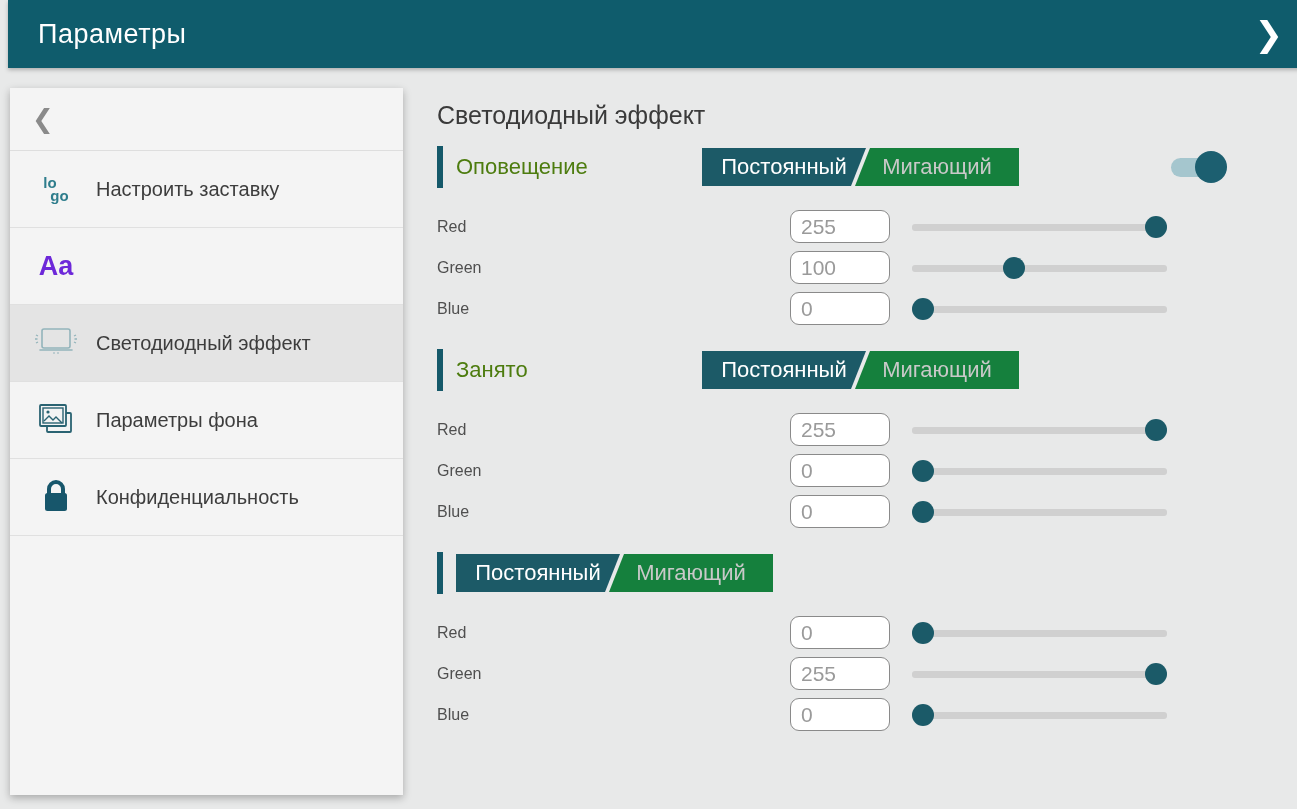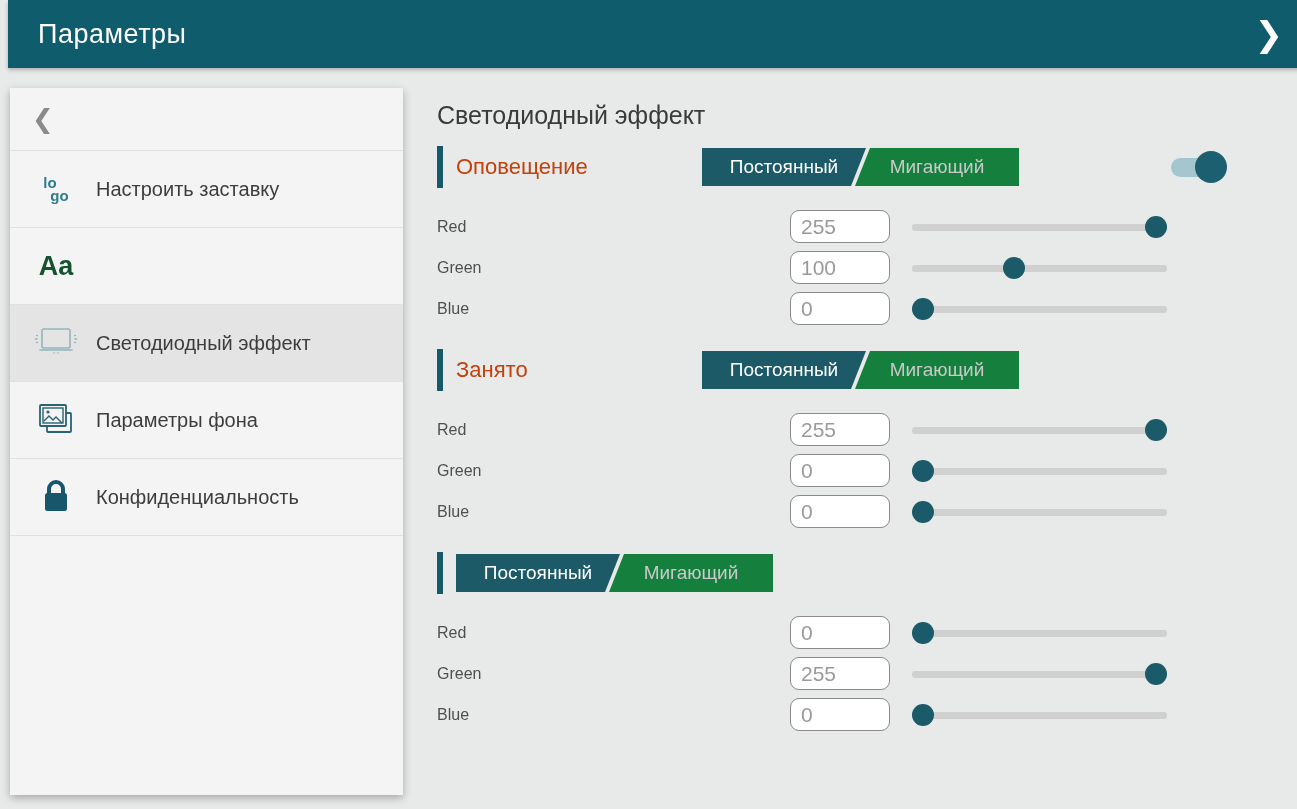--- a/index.html
+++ b/index.html
@@ -32,35 +32,35 @@
   .sb-back-ic{color:#8a8a8a;font-size:26px;font-weight:bold;}
   .sb-item{
     display:flex;align-items:center;min-height:64px;
     padding:6px 14px 6px 22px;border-bottom:1px solid #e0e0e0;cursor:pointer;
   }
   .sb-item.selected{background:#e4e4e4;}
   .sb-ic{width:48px;min-width:48px;margin-right:16px;display:flex;align-items:flex-start;justify-content:center;}
   .sb-label{font-size:20px;color:#3d3d3d;line-height:1.3;}
   .logo-ic{display:inline-block;color:#2e7d8c;font-size:15px;line-height:.9;font-weight:bold;text-align:left;}
   .logo-ic .l2{display:block;margin-left:7px;}
-  .aa-ic{font-size:27px;font-weight:bold;color:#14532d;}
+  .aa-ic{font-size:27px;font-weight:bold;color:#6d28d9;}
   
   .main{
     position:absolute;left:437px;top:68px;right:0;bottom:0;
     padding:33px 70px 0 0;
   }
   .main-title{font-size:25px;color:#3a3a3a;margin:0 0 16px 0;font-weight:normal;}
   .section{margin-bottom:24px;}
   .sec-head{display:flex;align-items:center;height:42px;margin-bottom:22px;}
   .sec-bar{width:6px;height:42px;background:#15596a;margin-right:13px;}
-  .sec-name{font-size:22px;color:#c2410c;width:246px;}
+  .sec-name{font-size:22px;color:#4d7c0f;width:246px;}
   .segmented{display:flex;width:317px;height:38px;}
   .seg{
     flex:1;display:flex;align-items:center;justify-content:center;
-    font-size:19px;cursor:pointer;
+    font-size:22px;cursor:pointer;
   }
   .seg-active{
     background:#1c5a67;color:#fff;
     clip-path:polygon(0 0,100% 0,calc(100% - 15px) 100%,0 100%);
     margin-right:-11px;
   }
   .seg-inactive{
     background:#15803d;color:#c9c9c9;
     clip-path:polygon(15px 0,100% 0,100% 100%,0 100%);
   }

